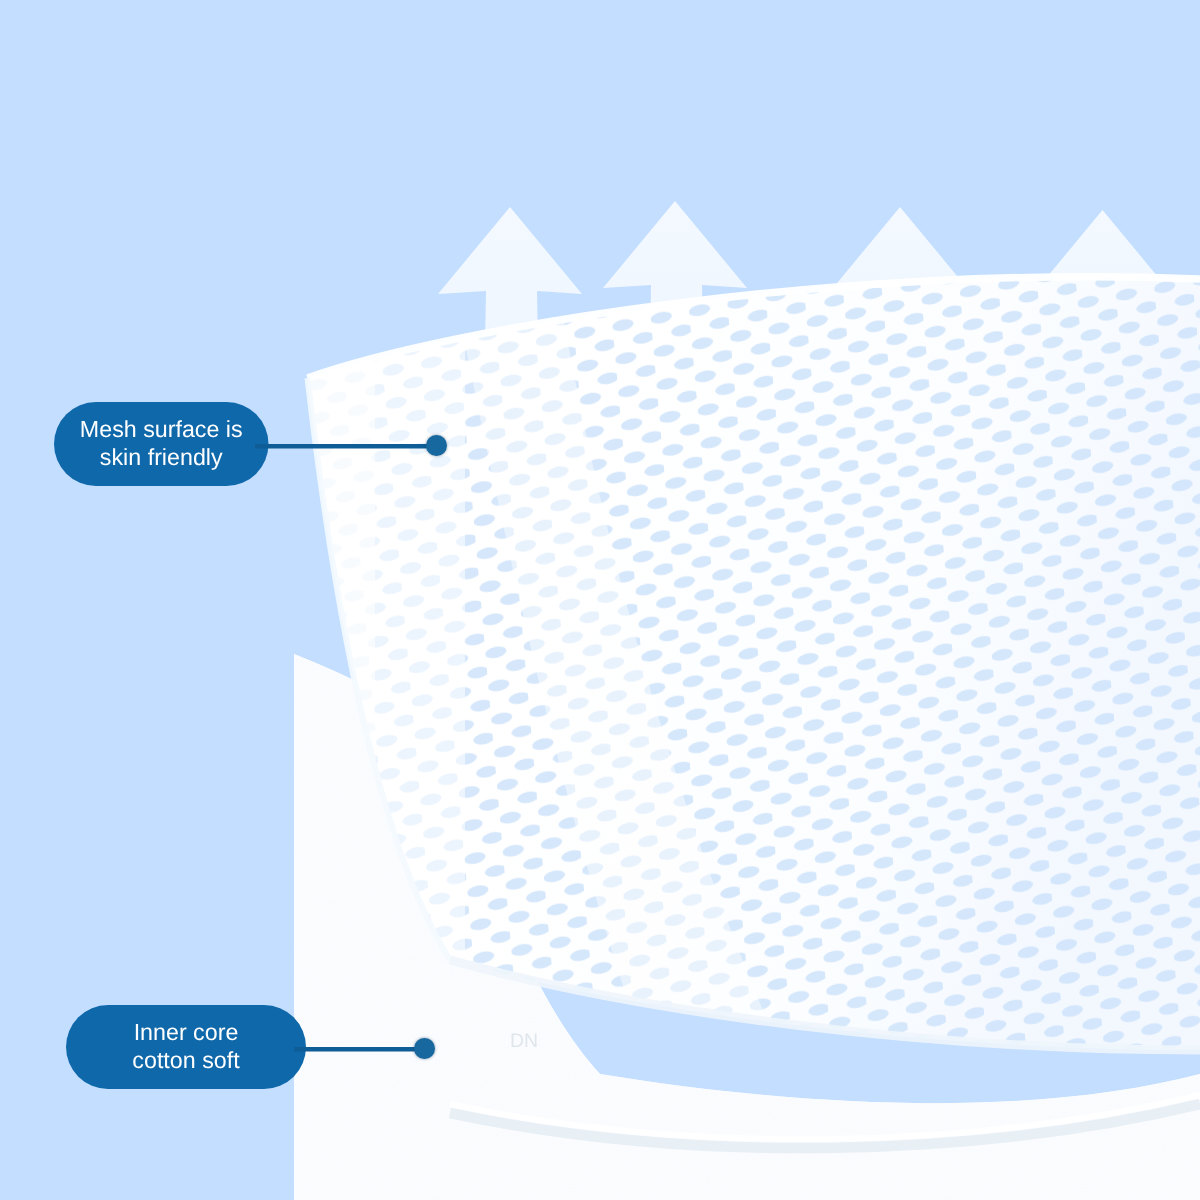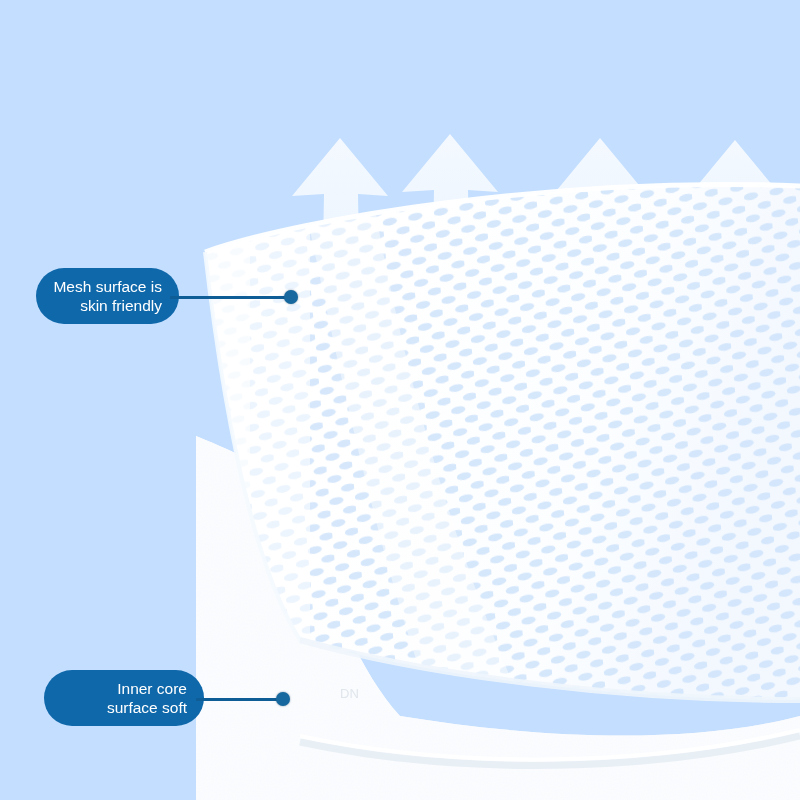--- a/index.html
+++ b/index.html
@@ -56,21 +56,21 @@
     z-index: 60;
   }
   .callout-pill {
     position: absolute;
     background: #0f68aa;
     color: #ffffff;
     border-radius: 999px;
     font-size: 15.5px;
     line-height: 19px;
     font-family: "Liberation Sans", sans-serif;
-    text-align: right;
+    text-align: center;
     padding: 9px 17px;
     white-space: pre-line;
     box-sizing: border-box;
   }
   .callout-line {
     position: absolute;
     height: 3px;
     background: #0f5d96;
   }
   .callout-dot {
@@ -197,18 +197,18 @@
 
   <div class="callout" id="callout-mesh">
     <div class="callout-pill">Mesh surface is
 skin friendly</div>
     <div class="callout-line"></div>
     <div class="callout-dot"></div>
   </div>
 
   <div class="callout" id="callout-core">
     <div class="callout-pill">Inner core
-surface soft</div>
+cotton soft</div>
     <div class="callout-line"></div>
     <div class="callout-dot"></div>
   </div>
 
 </div>
 
 </body></html>

